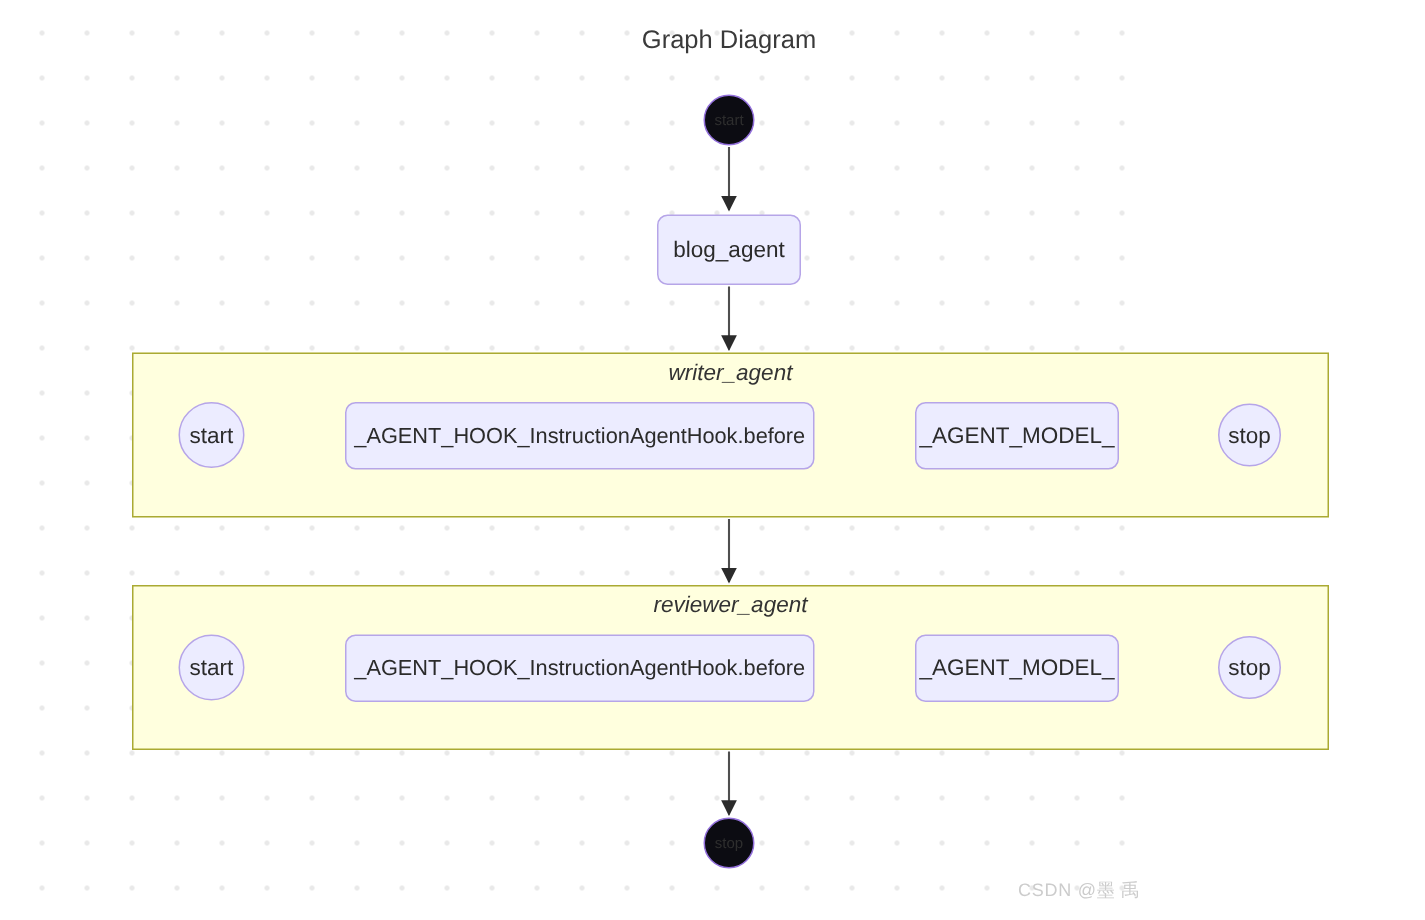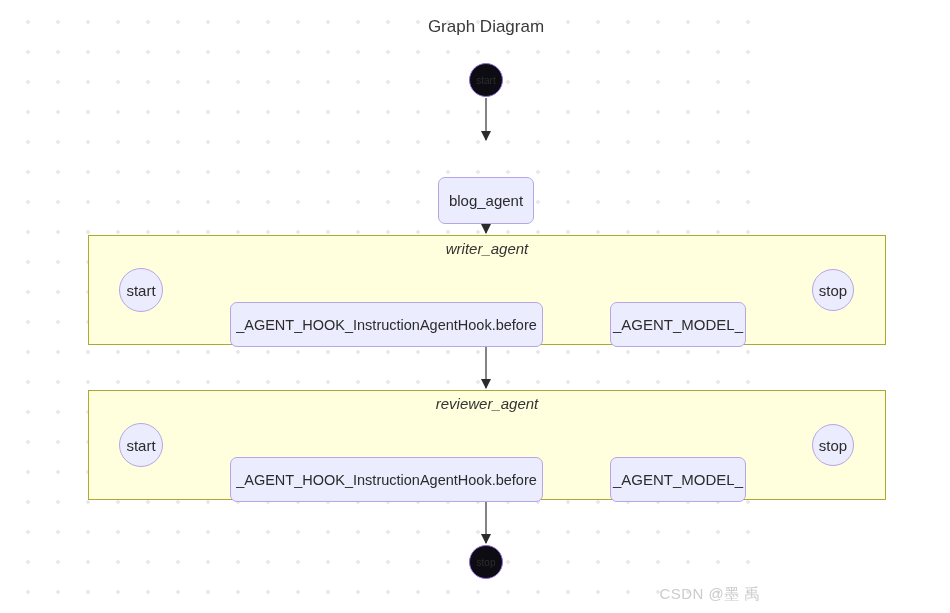--- a/index.html
+++ b/index.html
@@ -58,21 +58,20 @@
   }
   .rect-node {
     position: absolute;
     background: var(--node-fill);
     border: 1.5px solid var(--node-border);
     border-radius: 7px;
     display: flex; align-items: center; justify-content: center;
     font-size: 15px;
     color: var(--text-color);
     white-space: nowrap;
-    margin-top: 34px;
   }
   .circle-node {
     position: absolute;
     border-radius: 50%;
     background: var(--node-fill);
     border: 1.5px solid var(--node-border);
     display: flex; align-items: center; justify-content: center;
     font-size: 15px;
     color: var(--text-color);
   }
@@ -88,21 +87,21 @@
     top: 4px; left: 0; right: 0;
     text-align: center;
     font-size: 15px;
     color: #333333;
     font-style: italic;
   }
   .watermark {
     position: absolute;
     right: 6px;
     top: 585px;
-    font-size: 15px;
+    font-size: 12px;
     color: var(--watermark-color);
     letter-spacing: 0.5px;
   }
 </style>
 </head>
 <body>
 
 <div class="canvas">
 
   <div class="diagram-title">Graph Diagram</div>

